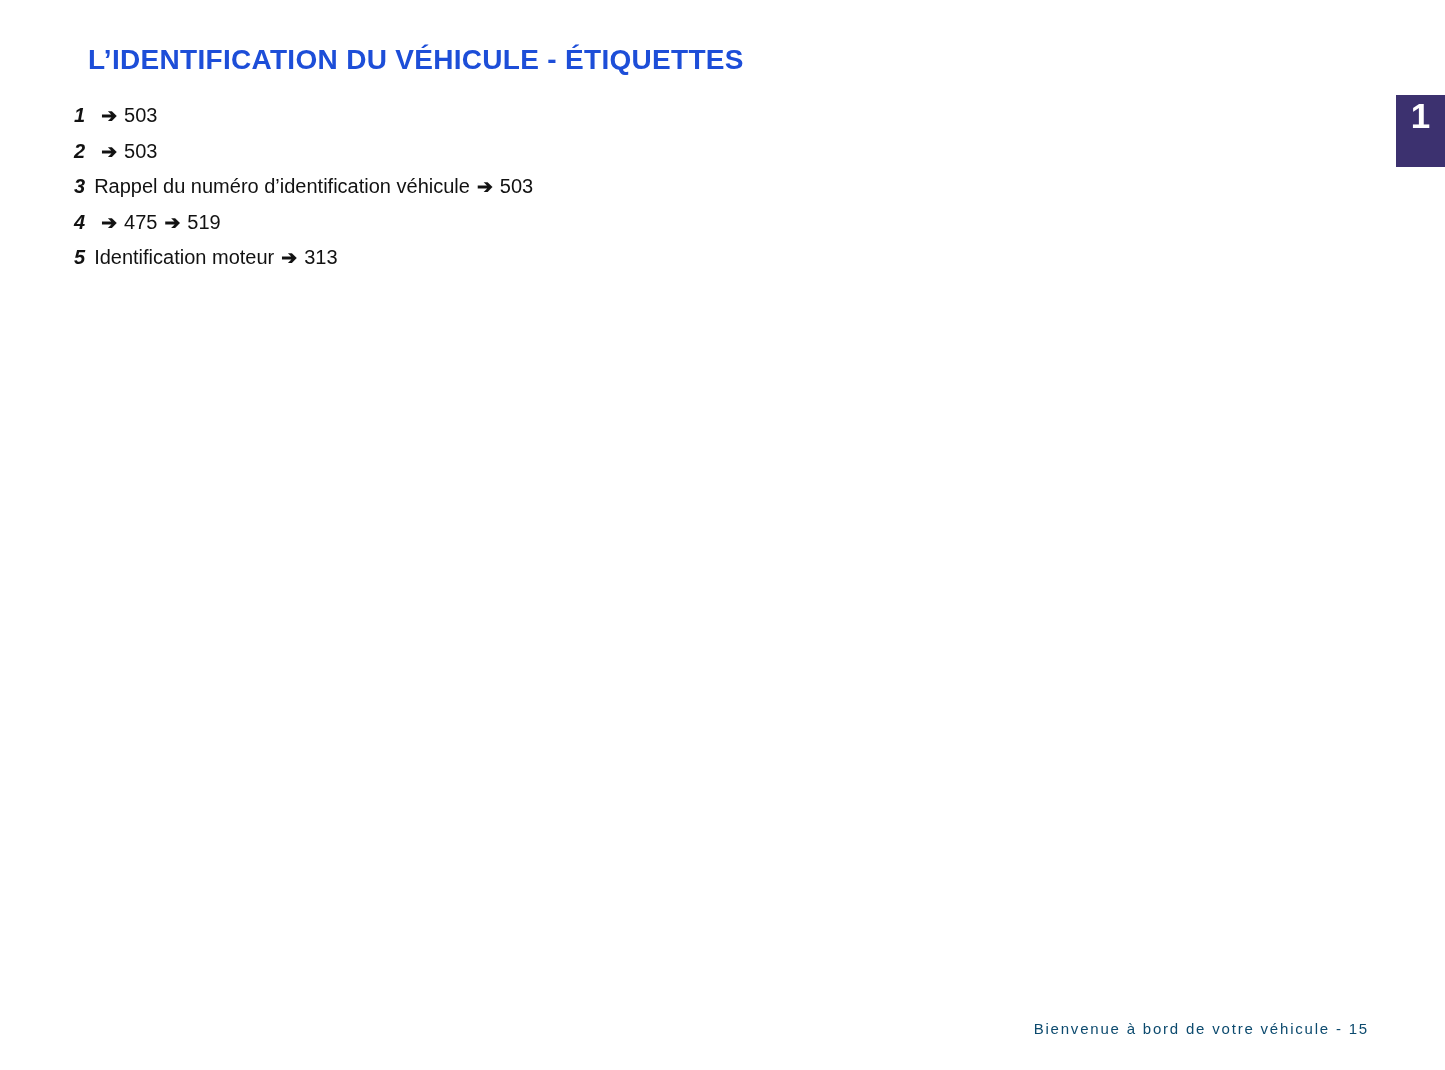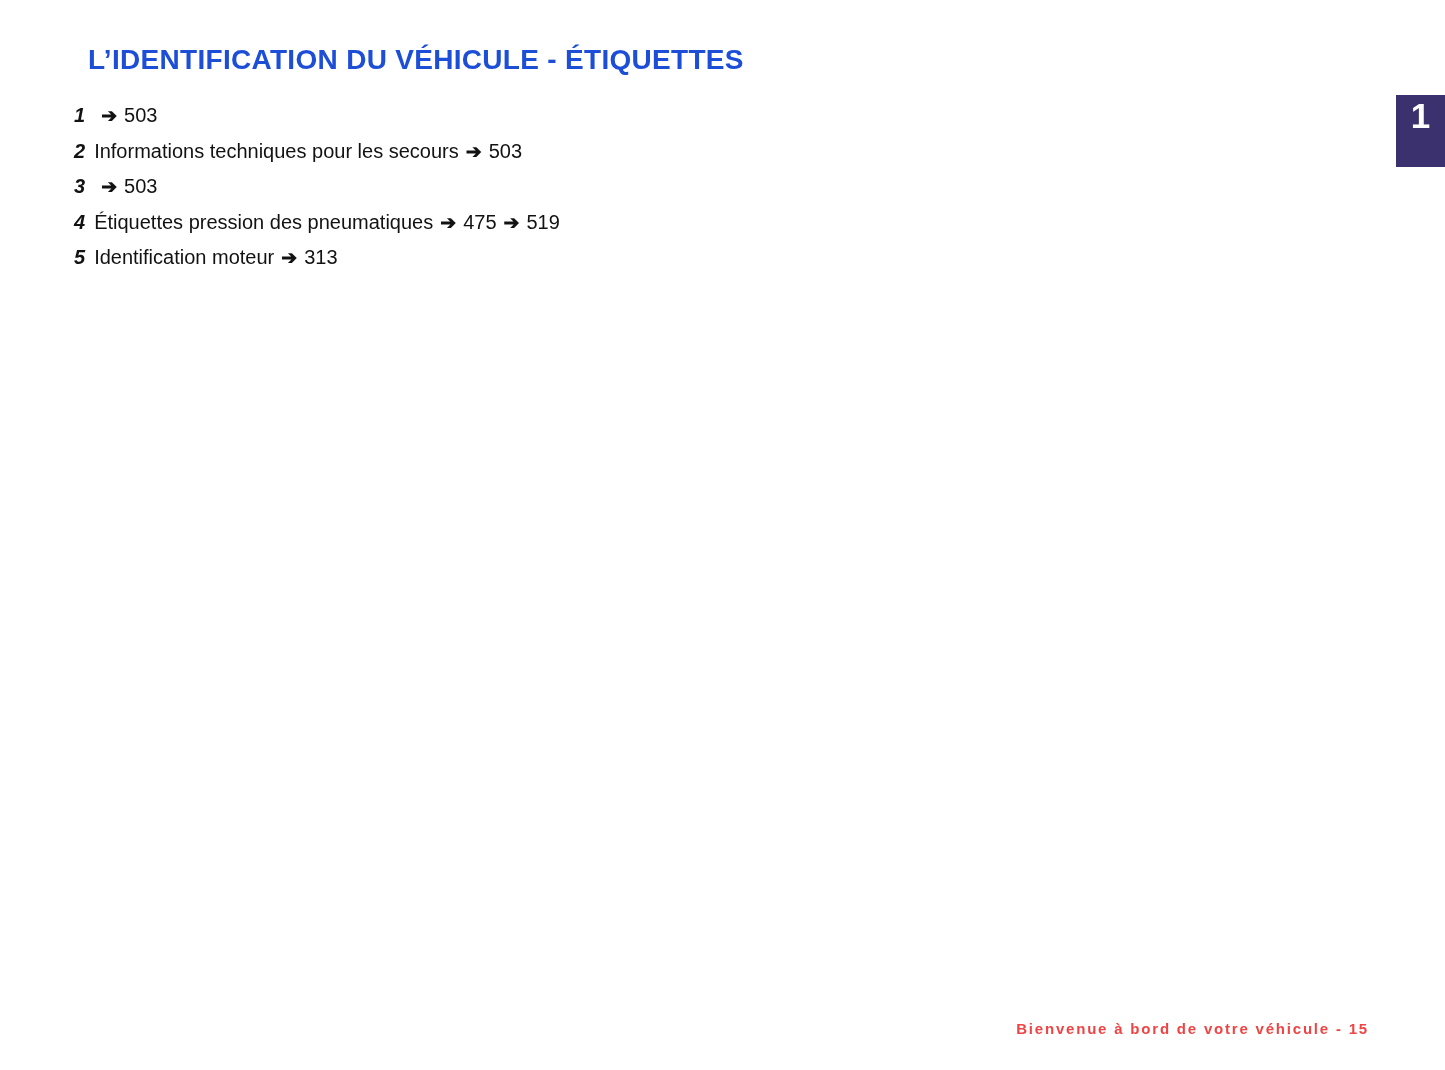--- a/index.html
+++ b/index.html
@@ -70,36 +70,36 @@
     box-sizing: border-box;
     color: #ffffff;
     font-size: 35px;
     font-weight: bold;
   }
   .page-footer {
     position: absolute;
     right: 76px;
     bottom: 33px;
     font-size: 15px;
-    font-weight: bold;
+    font-weight: normal;
     letter-spacing: 1.8px;
-    color: #ef4444;
+    color: #0c4a6e;
     white-space: nowrap;
   }
 </style>
 </head>
 <body>
 
 <h1 class="page-title">L’IDENTIFICATION DU VÉHICULE - ÉTIQUETTES</h1>
 
 <div class="item-list">
     <div class="list-item"><span class="item-num">1</span><span class="page-ref-link"><span class="ref-arrow">➔</span><span class="ref-num">503</span></span></div>
-    <div class="list-item"><span class="item-num">2</span><span class="item-label">Informations techniques pour les secours</span><span class="page-ref-link"><span class="ref-arrow">➔</span><span class="ref-num">503</span></span></div>
-    <div class="list-item"><span class="item-num">3</span><span class="page-ref-link"><span class="ref-arrow">➔</span><span class="ref-num">503</span></span></div>
-    <div class="list-item"><span class="item-num">4</span><span class="item-label">Étiquettes pression des pneumatiques</span><span class="page-ref-link"><span class="ref-arrow">➔</span><span class="ref-num">475</span></span><span class="page-ref-link"><span class="ref-arrow">➔</span><span class="ref-num">519</span></span></div>
+    <div class="list-item"><span class="item-num">2</span><span class="page-ref-link"><span class="ref-arrow">➔</span><span class="ref-num">503</span></span></div>
+    <div class="list-item"><span class="item-num">3</span><span class="item-label">Rappel du numéro d’identification véhicule</span><span class="page-ref-link"><span class="ref-arrow">➔</span><span class="ref-num">503</span></span></div>
+    <div class="list-item"><span class="item-num">4</span><span class="page-ref-link"><span class="ref-arrow">➔</span><span class="ref-num">475</span></span><span class="page-ref-link"><span class="ref-arrow">➔</span><span class="ref-num">519</span></span></div>
     <div class="list-item"><span class="item-num">5</span><span class="item-label">Identification moteur</span><span class="page-ref-link"><span class="ref-arrow">➔</span><span class="ref-num">313</span></span></div>
   </div>
 
 <div class="section-tab" style="background: rgb(60, 49, 111);">
   <span>1</span>
 </div>
 
 <div class="page-footer">Bienvenue à bord de votre véhicule - 15</div>
 
 </body></html>

